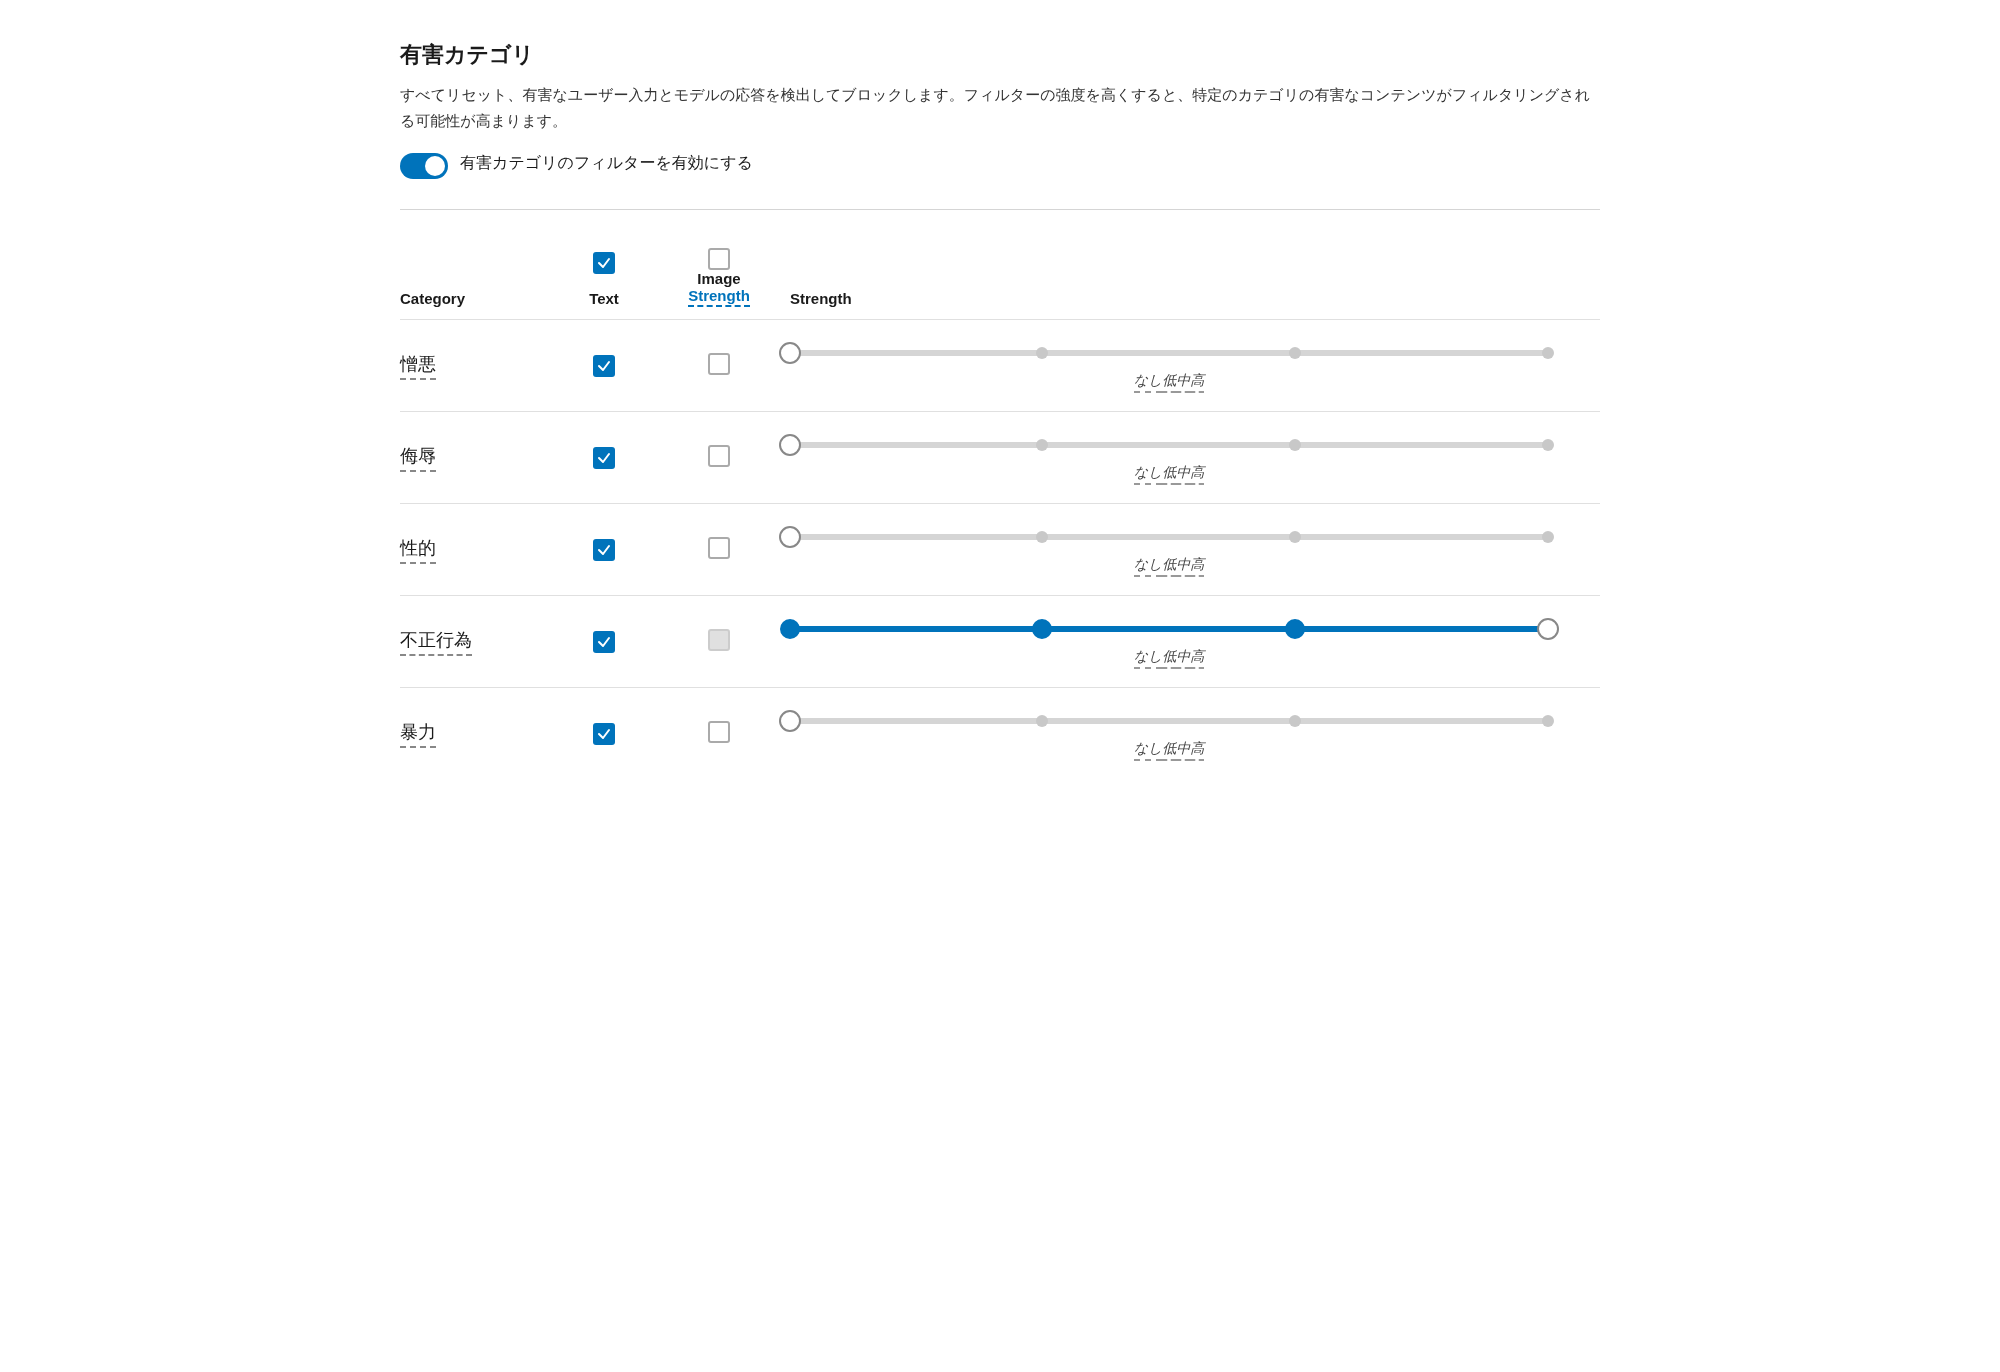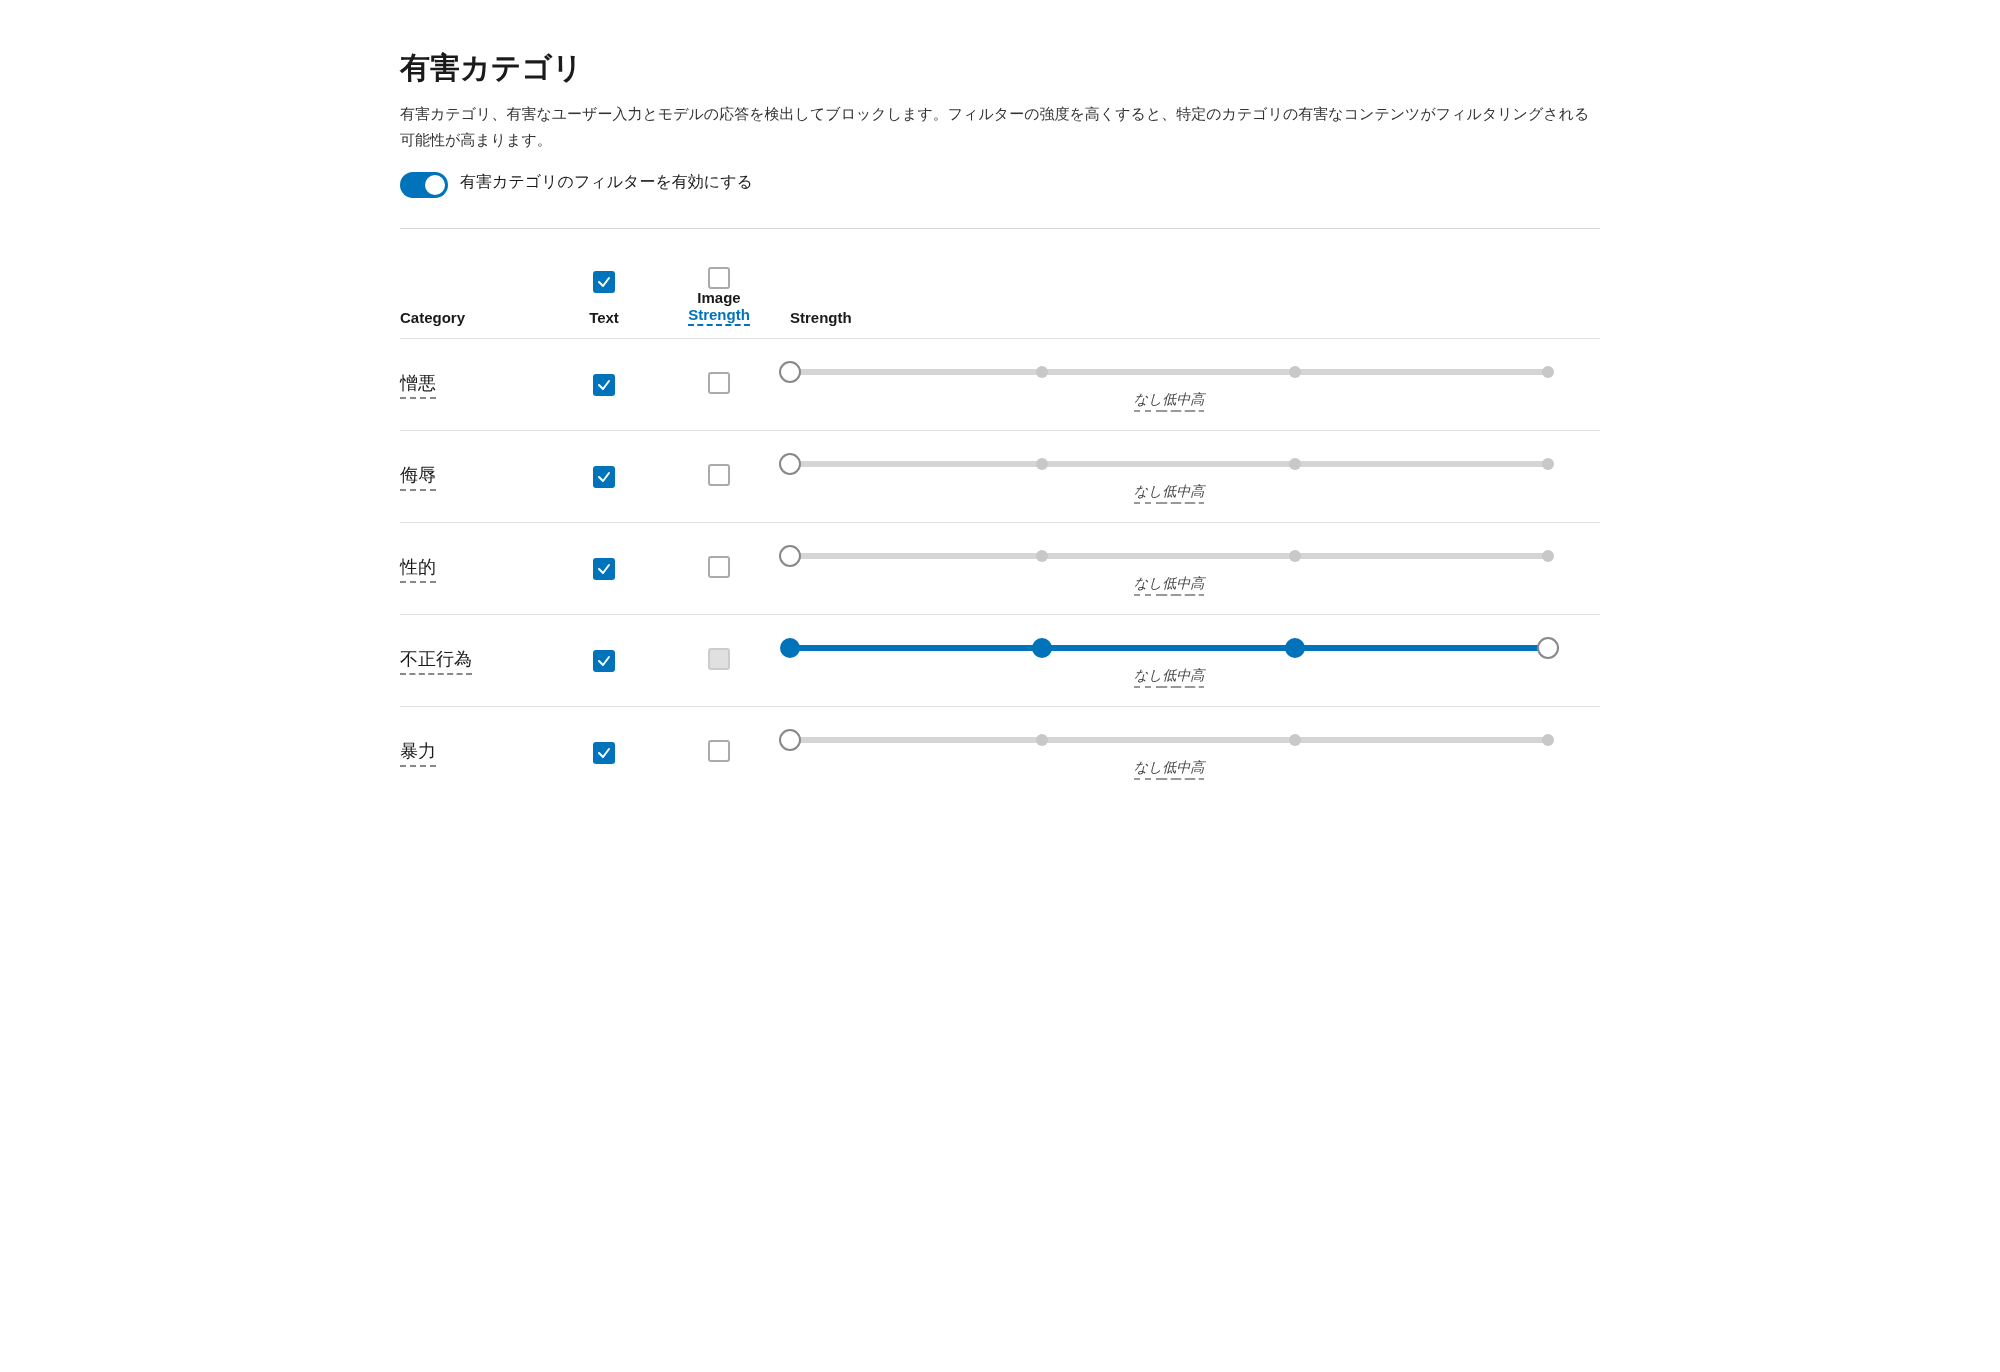--- a/index.html
+++ b/index.html
@@ -15,24 +15,23 @@
       padding: 40px 60px;
     }
 
     
     .top-section {
       padding-bottom: 30px;
       border-bottom: 1px solid #d5d5d5;
       margin-bottom: 30px;
     }
     .section-title {
-      font-size: 30px;
+      font-size: 22px;
       font-weight: 700;
       margin-bottom: 12px;
-      margin-top: 8px;
     }
     .section-desc {
       font-size: 15px;
       line-height: 1.7;
       color: #333;
       margin-bottom: 20px;
     }
     .toggle-row {
       display: flex;
       align-items: flex-start;
@@ -239,21 +238,21 @@
       background: #0073bb;
     }
   </style>
 </head>
 <body>
 
 <div class="page-wrapper">
 
   <div class="top-section">
     <h1 class="section-title">有害カテゴリ</h1>
-    <p class="section-desc">有害カテゴリ、有害なユーザー入力とモデルの応答を検出してブロックします。フィルターの強度を高くすると、特定のカテゴリの有害なコンテンツがフィルタリングされる可能性が高まります。</p>
+    <p class="section-desc">すべてリセット、有害なユーザー入力とモデルの応答を検出してブロックします。フィルターの強度を高くすると、特定のカテゴリの有害なコンテンツがフィルタリングされる可能性が高まります。</p>
     <div class="toggle-row">
       <div class="toggle-switch">
         <div class="toggle-track">
           <div class="toggle-thumb"></div>
         </div>
       </div>
       <span class="toggle-label">有害カテゴリのフィルターを有効にする</span>
     </div>
   </div>
 

